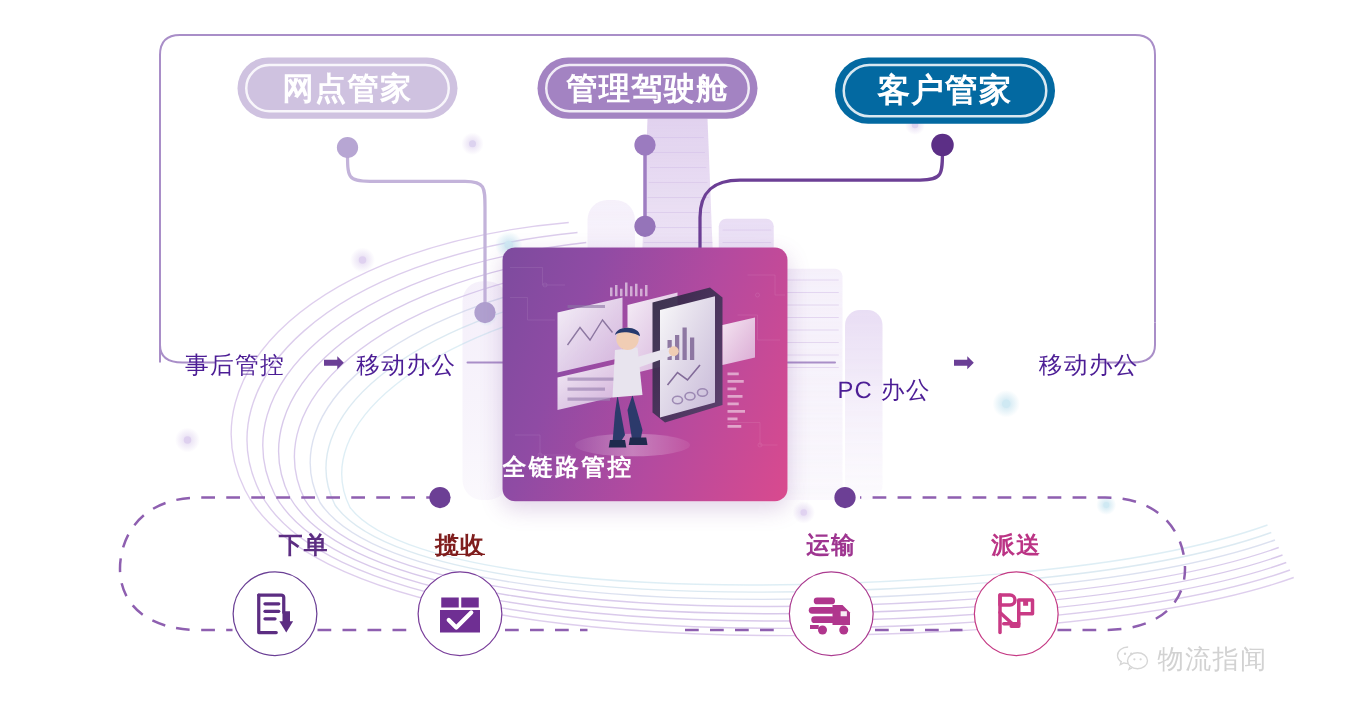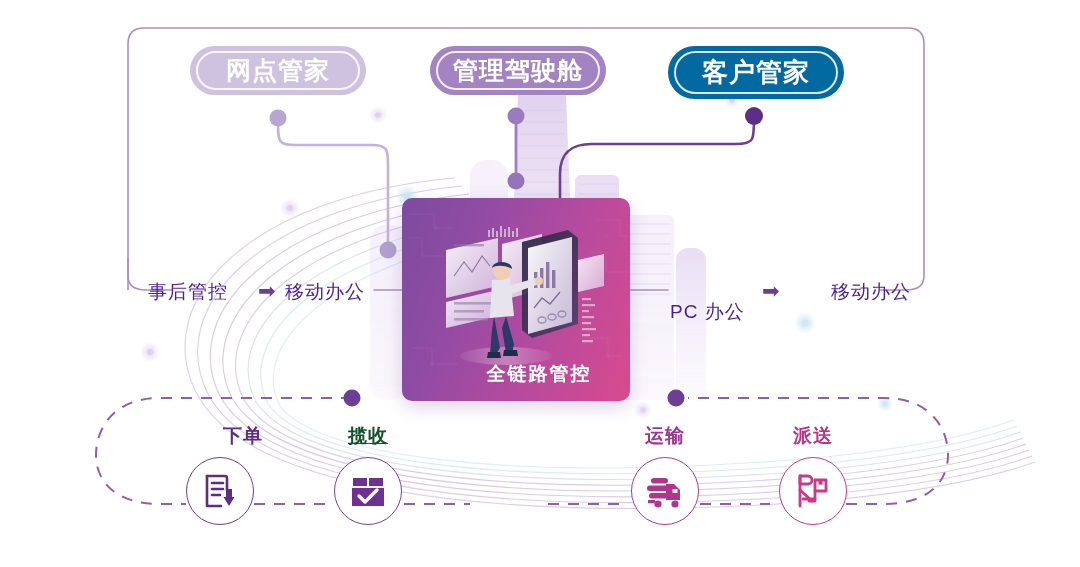--- a/index.html
+++ b/index.html
@@ -40,23 +40,22 @@
   
   #center-card{
     position:absolute;left:402px;top:198px;width:228px;height:203px;
     border-radius:10px;
     background:linear-gradient(110deg,#7d4b9e 0%,#8f4ba4 26%,#b44a9f 60%,#d94a8e 100%);
     overflow:hidden;
     box-shadow:0 6px 18px rgba(120,60,150,.22);
   }
   #center-card .cardtitle{
     position:absolute;left:0;right:0;bottom:14px;
-    text-align:center;color:#fff;font-size:19px;font-weight:bold;letter-spacing:2px;
+    color:#fff;font-size:19px;font-weight:bold;letter-spacing:2px;
     z-index:5;
-    padding-left:46px;
   }
 
   
   .midtext{
     position:absolute;
     color:#4c1d95;
     font-size:19px;font-weight:normal;letter-spacing:1px;
     white-space:nowrap;
   }
   #mid-left-a{left:148px;top:279px;}
@@ -74,21 +73,21 @@
   }
   .stage-circle{
     width:68px;height:68px;border-radius:50%;
     background:#ffffff;
     margin:0 auto;
     display:flex;align-items:center;justify-content:center;
     box-sizing:border-box;
   }
   #node-0{left:177px;top:423px;text-align:right;} #node-0 .stage-label{color:#5c2d82;}
   #node-0 .stage-circle{border:1.6px solid #6a3f95;}
-  #node-1{left:325px;top:423px;} #node-1 .stage-label{color:#14532d;text-decoration:underline;}
+  #node-1{left:325px;top:423px;} #node-1 .stage-label{color:#7f1d1d;text-decoration:underline;}
   #node-1 .stage-circle{border:1.6px solid #7a3f9b;}
   #node-2{left:472px;top:423px;} #node-2 .stage-label{color:#7b3795;}
   #node-2 .stage-circle{border:1.6px solid #8b3c9c;}
   #node-3{left:622px;top:423px;} #node-3 .stage-label{color:#9e3590;}
   #node-3 .stage-circle{border:1.6px solid #ab3b90;}
   #node-4{left:770px;top:423px;} #node-4 .stage-label{color:#bb3485;}
   #node-4 .stage-circle{border:1.6px solid #c53b85;}
 
   
   #watermark{
@@ -495,14 +494,30 @@
           <path d="M7 19 L19 30"></path>
           <path d="M10 28 h12"></path>
           <rect x="22" y="9" width="11" height="11"></rect>
           <path d="M22 20 L22 30 h-6"></path>
         </g>
         <rect x="25.5" y="9" width="4" height="4.6" fill="#c93a85"></rect>
       </svg>
     </div>
   </div>
 
+  <div id="watermark">
+    <svg width="26" height="22" viewBox="0 0 26 22">
+      <g fill="none" stroke="#d6d6d6" stroke-width="1.1">
+        <path d="M9.5 1.6 C 4.6 1.6 1 4.7 1 8.3 c 0 2 1.2 3.8 3 5 l -0.8 2.4 2.8 -1.4 c 1.1 0.3 2.2 0.5 3.5 0.5"></path>
+        <ellipse cx="17" cy="12.6" rx="8" ry="6.4"></ellipse>
+        <path d="M12.6 18.4 l -2.4 1.2 0.7 -2"></path>
+      </g>
+      <g fill="#d6d6d6">
+        <circle cx="7" cy="7" r="0.95"></circle>
+          <circle cx="12" cy="7" r="0.95"></circle>
+        <circle cx="14.5" cy="11.4" r="0.9"></circle>
+          <circle cx="19.5" cy="11.4" r="0.9"></circle>
+      </g>
+    </svg>
+    <span>物流指闻</span>
+  </div>
 
 </div>
 
 </body></html>

